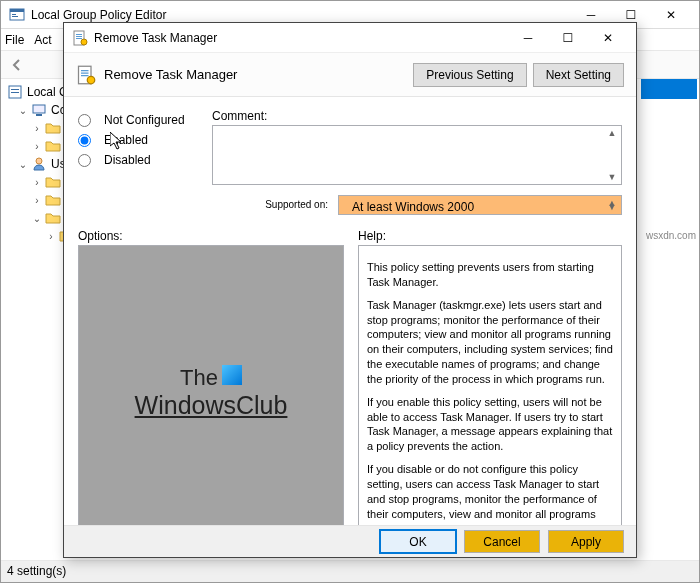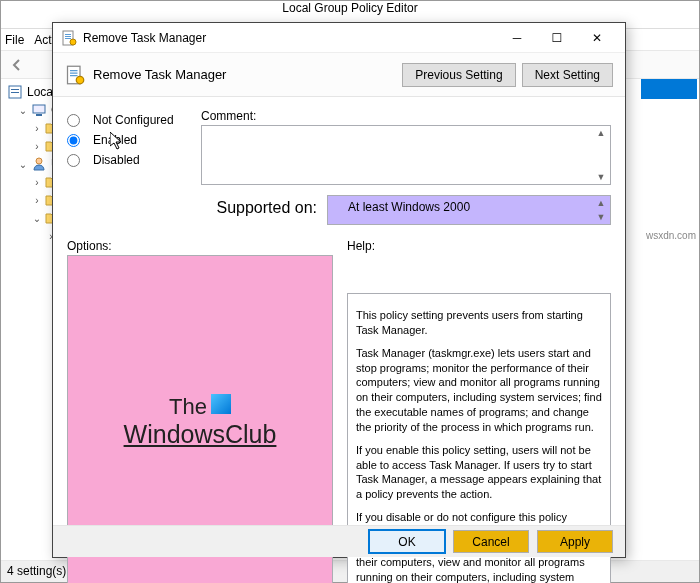--- a/index.html
+++ b/index.html
@@ -1,67 +1,67 @@
 <!DOCTYPE html>
 <html><head>
 <meta charset="utf-8">
 <style>
 * { box-sizing: border-box; margin: 0; padding: 0; font-family: "Segoe UI", Tahoma, sans-serif; font-size: 12px; }
 body { background: #fff; width: 700px; height: 583px; overflow: hidden; position: relative; }
 
 
 .parent-window { position: absolute; left: 0; top: 0; width: 700px; height: 583px; border: 1px solid #999; background: #fff; }
-.parent-titlebar { height: 28px; display: flex; align-items: center; padding: 0 8px; border-bottom: 1px solid #ddd; flex-direction: column; }
+.parent-titlebar { height: 28px; display: flex; align-items: center; padding: 0 8px; border-bottom: 1px solid #ddd; }
 .parent-titlebar .icon { width: 16px; height: 16px; margin-right: 6px; }
 .parent-title { flex: 1; font-size: 12px; }
 .win-btns { display: flex; }
 .win-btn { width: 40px; height: 26px; display: flex; align-items: center; justify-content: center; }
 .parent-menu { height: 22px; display: flex; align-items: center; padding: 0 4px; gap: 10px; font-size: 12px; border-bottom: 1px solid #e8e8e8;}
 .parent-toolbar { height: 28px; border-bottom: 1px solid #e8e8e8; display:flex; align-items:center; padding:0 8px; background:#fafafa;}
 .tree { padding: 4px 4px; }
 .tree-item { display: flex; align-items: center; height: 18px; padding-left: 2px; gap: 2px; }
 .tree-item .twisty { width: 12px; text-align:center; color:#555; font-size:10px;}
 .tree-item .ficon { width:16px; height:16px; margin-right:2px;}
 .tree-item span.label { font-size:12px; }
 .tree .indent1 { padding-left: 12px; }
 .tree .indent2 { padding-left: 26px; }
 .tree .indent3 { padding-left: 40px; }
 .statusbar { position:absolute; bottom:0; left:0; right:0; height:22px; border-top:1px solid #e8e8e8; padding:3px 6px; background:#f0f0f0; font-size:12px;}
 .rightpane-strip { position:absolute; left:640px; top:78px; width:56px; height:20px; background:#0078d7; }
 
 
-.dialog { position:absolute; left:52px; top:22px; width:574px; height:536px; background:#fff; border:1px solid #444; box-shadow: 3px 3px 12px rgba(0,0,0,0.25);}
+.dialog { position:absolute; left:63px; top:22px; width:574px; height:536px; background:#fff; border:1px solid #444; box-shadow: 3px 3px 12px rgba(0,0,0,0.25);}
 .dlg-titlebar { height:30px; display:flex; align-items:center; padding:0 8px; border-bottom:1px solid #eee;}
 .dlg-titlebar .icon { width:16px; height:16px; margin-right:6px;}
 .dlg-title { flex:1; font-size:12px;}
 .dlg-winbtns { display:flex;}
 .dlg-winbtn { width:40px; height:28px; display:flex; align-items:center; justify-content:center;}
 
 .dlg-header { height:44px; display:flex; align-items:center; padding:0 12px; border-bottom:1px solid #e5e5e5; background:#fcfcfc;}
 .dlg-header .icon { width:20px; height:20px; margin-right:8px;}
 .dlg-header .hlabel { flex:1; font-size:13px;}
 .navbtn { height:24px; padding:0 12px; border:1px solid #adadad; background:#e1e1e1; margin-left:6px; font-size:12px; display:flex; align-items:center;}
 
 .dlg-body { padding: 12px 14px 0 14px; }
 .row1 { display:flex; gap:14px; }
 .radios { width:120px; display:flex; flex-direction:column; gap:6px; padding-top:4px;}
 .radio { display:flex; align-items:center; gap:13px; font-size:12px;}
 .radio input { width:13px; height:13px;}
 .comment-area { flex:1; }
 .lbl { font-size:12px; margin-bottom:2px; display:block;}
 .comment-box { width:100%; height:60px; border:1px solid #abadb3; background:#fff; position:relative;}
 .supported-row { display:flex; margin-top:10px; gap:10px;}
-.supported-row .slabel { width:116px; text-align:right; font-size:16px; padding-top:4px;}
-.supported-box { flex:1; height:30px; border:1px solid #abadb3; background:#c4b5fd; padding:4px 20px; font-size:12px; position:relative;}
+.supported-row .slabel { width:116px; text-align:right; font-size:10px; padding-top:4px;}
+.supported-box { flex:1; height:20px; border:1px solid #abadb3; background:#fdba74; padding:4px 13px; font-size:12px; position:relative;}
 
 .row2 { display:flex; gap:14px; margin-top:14px;}
 .col { display:flex; flex-direction:column;}
 .col.left { width:266px;}
-.col.right { flex:1;gap:38px;}
-.options-box { flex:1; height:294px; border:1px solid #abadb3; background:#f9a8d4; display:flex; align-items:center; justify-content:center;}
+.col.right { flex:1;}
+.options-box { flex:1; height:294px; border:1px solid #abadb3; background:#a3a3a3; display:flex; align-items:center; justify-content:center;}
 .help-box { height:294px; border:1px solid #abadb3; background:#fff; padding:14px 8px; overflow:hidden; font-size:11px; line-height:1.35;}
 .help-box p { margin-bottom:8px; font-size:11px;}
 
 .dlg-footer { position:absolute; bottom:0; left:0; right:0; height:32px; border-top:1px solid #e5e5e5; background:#f0f0f0; display:flex; align-items:center; justify-content:flex-end; padding:0 12px; gap:8px;}
 .btn { width:76px; height:23px; border:1px solid #adadad; background:#eab308; font-size:12px; display:flex; align-items:center; justify-content:center;}
 .btn.default { border:1px solid #0078d7; outline:1px solid #0078d7; background:#e5f1fb;}
 
 .scroll-arrow { position:absolute; right:2px; width:14px; font-size:9px; color:#666; text-align:center;}
 .scroll-arrow.up { top:2px;}
 .scroll-arrow.down { bottom:2px;}

